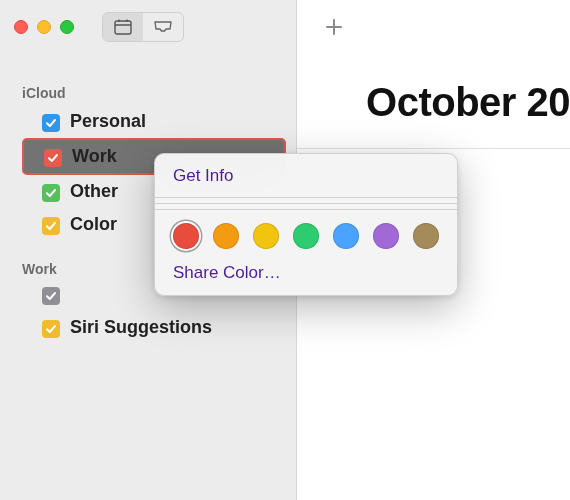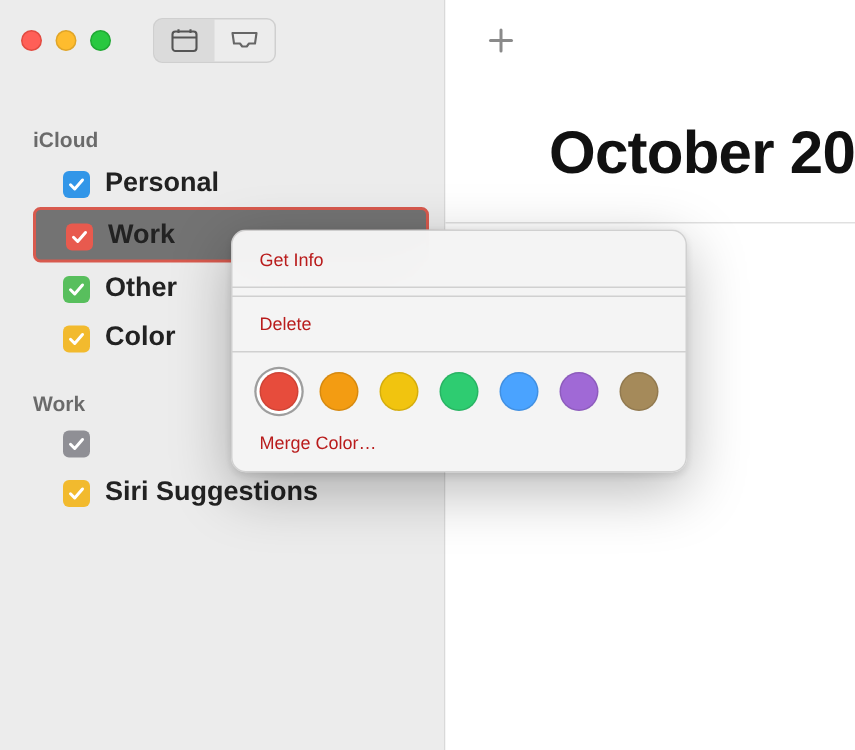--- a/index.html
+++ b/index.html
@@ -134,22 +134,22 @@
   .ctx-menu {
     position: absolute;
     left: 154px;
     top: 153px;
     width: 304px;
     background: rgba(244,244,244,0.98);
     border: 1px solid rgba(0,0,0,0.15);
     border-radius: 10px;
     box-shadow: 0 12px 40px rgba(0,0,0,0.28), 0 2px 6px rgba(0,0,0,0.12);
     padding: 6px 0;
-    font-size: 12px;
-    color: #b91c1c;
+    font-size: 17px;
+    color: #4c1d95;
     backdrop-filter: blur(20px);
   }
   .ctx-item {
     padding: 6px 18px;
     display: flex;
     align-items: center;
     justify-content: space-between;
   }
   .ctx-sep {
     height: 1px;
@@ -271,29 +271,26 @@
 </div>
 
 <div class="divider"></div>
 
 <div class="ctx-menu">
   <div class="ctx-item">
     <span>Get Info</span>
   </div>
   <div class="ctx-sep"></div>
   <div class="ctx-sep"></div>
-  <div class="ctx-item">
-    <span>Delete</span>
-  </div>
   <div class="ctx-sep"></div>
   <div class="color-row" id="color-row">
       <div class="swatch sel" style="background: rgb(231, 76, 60);"></div>
       <div class="swatch" style="background: rgb(243, 156, 18);"></div>
       <div class="swatch" style="background: rgb(241, 196, 15);"></div>
       <div class="swatch" style="background: rgb(46, 204, 113);"></div>
       <div class="swatch" style="background: rgb(74, 163, 255);"></div>
       <div class="swatch" style="background: rgb(160, 105, 214);"></div>
       <div class="swatch" style="background: rgb(165, 138, 90);"></div>
     </div>
   <div class="ctx-item">
-    <span>Merge Color…</span>
+    <span>Share Color…</span>
   </div>
 </div>
 
 </body></html>

